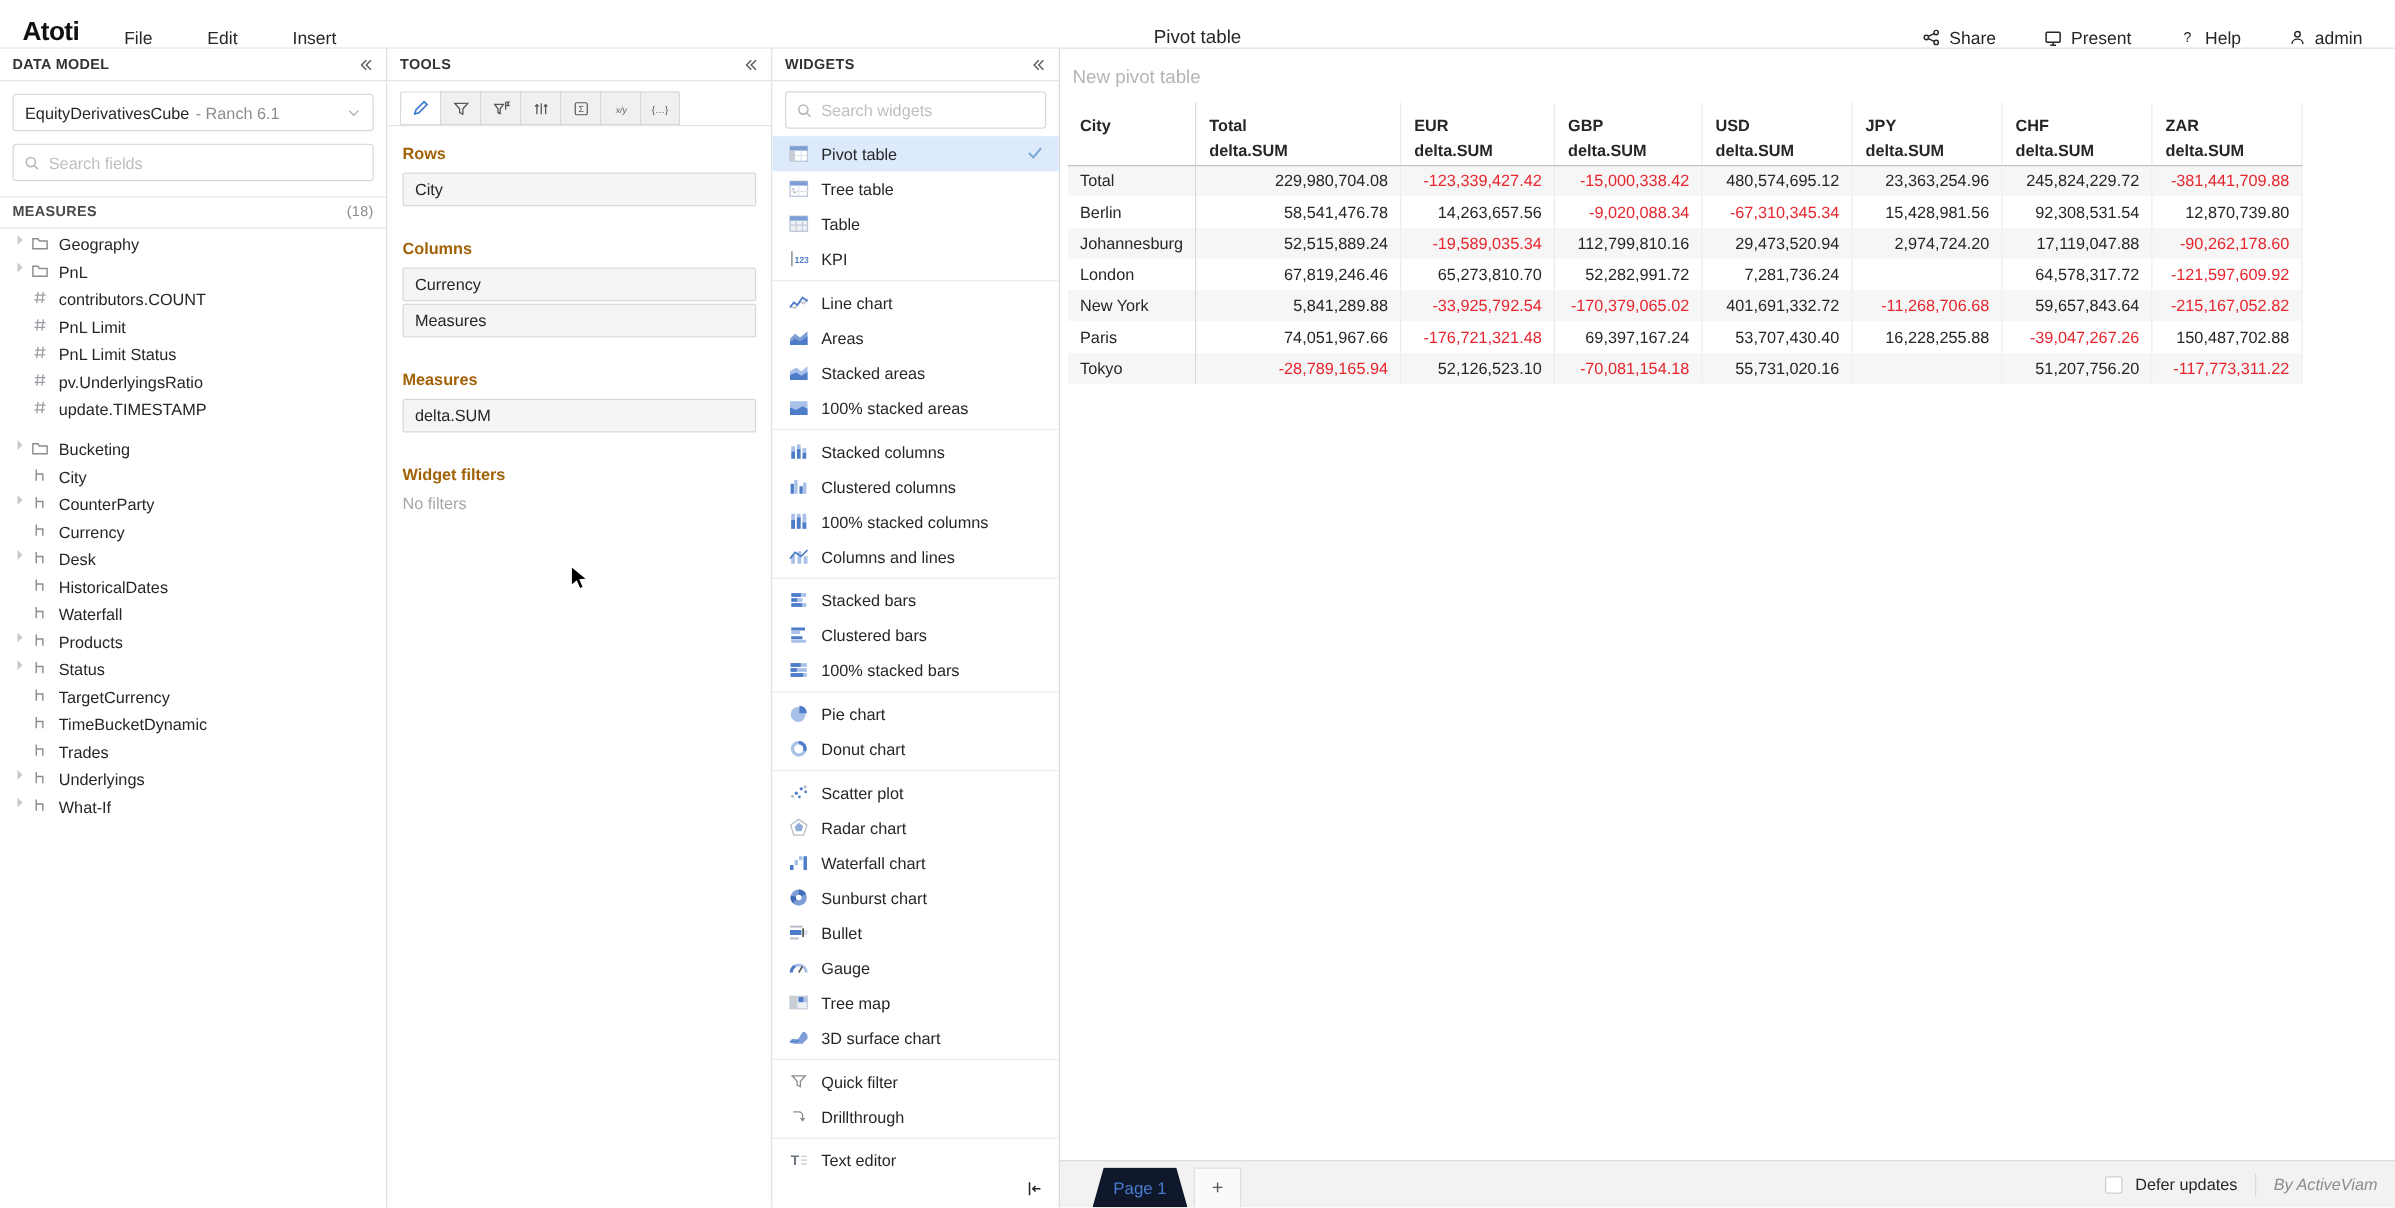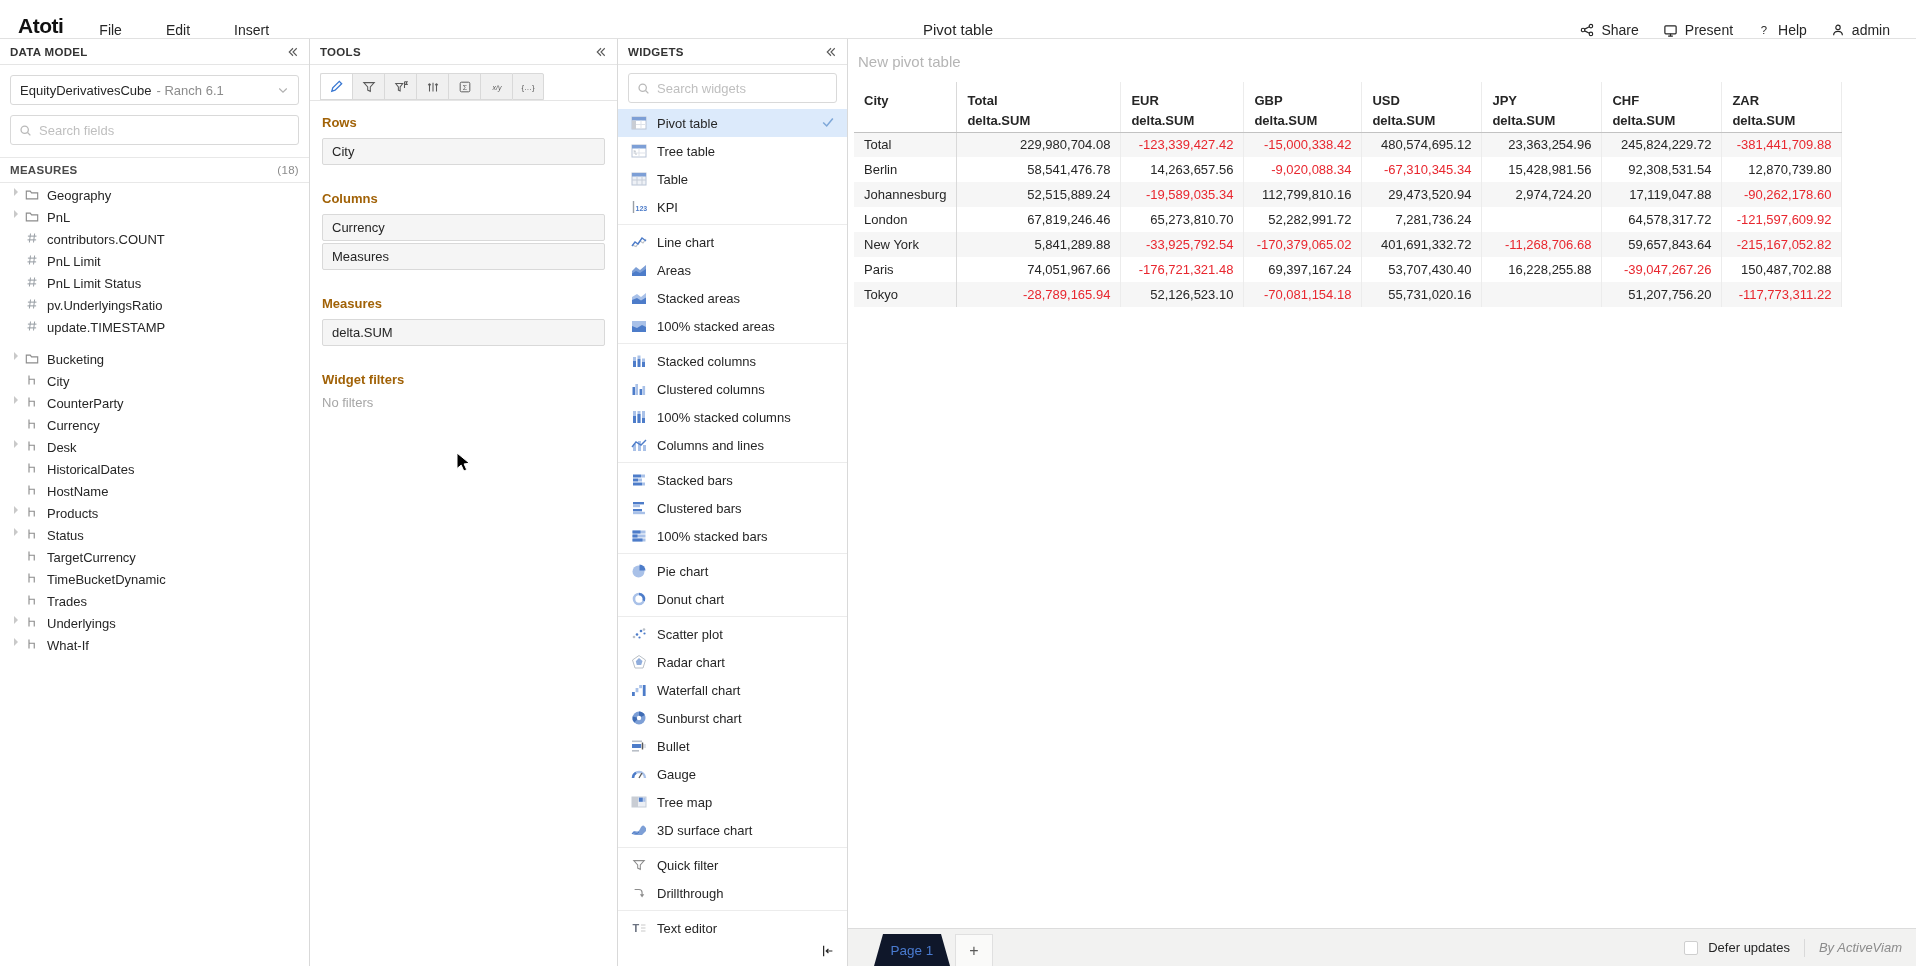--- a/index.html
+++ b/index.html
@@ -5,21 +5,21 @@
   * { box-sizing: border-box; margin: 0; padding: 0; }
   html,body { width:1916px; height:966px; overflow:hidden; }
   body { font-family:"Liberation Sans", sans-serif; background:#fbfaf7; color:#262626; font-size:13px; }
 
   
   .topbar { height:39px; background:#fff; border-bottom:1px solid #e1e1e1; display:flex; align-items:flex-end; position:relative; }
   .logo { font-size:21px; font-weight:800; letter-spacing:-0.5px; color:#111; padding:0 36px 0 18px; cursor:pointer; }
   .menus { display:flex; gap:44px; font-size:14px; color:#262626; }
   .menu-item { cursor:pointer; }
   .tb-title { position:absolute; left:50%; transform:translateX(-50%); font-size:15px; color:#262626; }
-  .tb-actions { margin-left:auto; display:flex; align-items:center; gap:24px; padding-right:26px; font-size:14px; }
+  .tb-actions { margin-left:auto; display:flex; align-items:center; gap:38px; padding-right:26px; font-size:14px; }
   .tb-action { display:flex; align-items:center; gap:7px; cursor:pointer; color:#262626; }
   .icon { display:inline-flex; align-items:center; justify-content:center; }
 
   
   .app { display:flex; height:927px; }
   .panel { background:#fff; border-right:1px solid #d9d9d9; position:relative; }
   .panel.dm { width:310px; }
   .panel.tools { width:308px; }
   .panel.widgets { width:230px; }
   .main { flex:1; background:#fff; display:flex; flex-direction:column; }
@@ -334,21 +334,21 @@
           </span>
           <span class="tree-label">HistoricalDates</span>
         </div>
         <div class="tree-item">
           <span class="twisty"></span>
           <span class="t-icon">
             <svg width="12" height="12" viewBox="0 0 16 16" fill="none" stroke="#8c8c8c" stroke-width="1.5">
               <path d="M4 14V2M4 7h7v7"></path>
             </svg>
           </span>
-          <span class="tree-label">HostName</span>
+          <span class="tree-label">Waterfall</span>
         </div>
         <div class="tree-item">
           <span class="twisty">
             <svg width="8" height="8" viewBox="0 0 8 8">
               <path d="M2 0l4 4-4 4z" fill="#c9c9c9"></path>
             </svg>
           </span>
           <span class="t-icon">
             <svg width="12" height="12" viewBox="0 0 16 16" fill="none" stroke="#8c8c8c" stroke-width="1.5">
               <path d="M4 14V2M4 7h7v7"></path>

